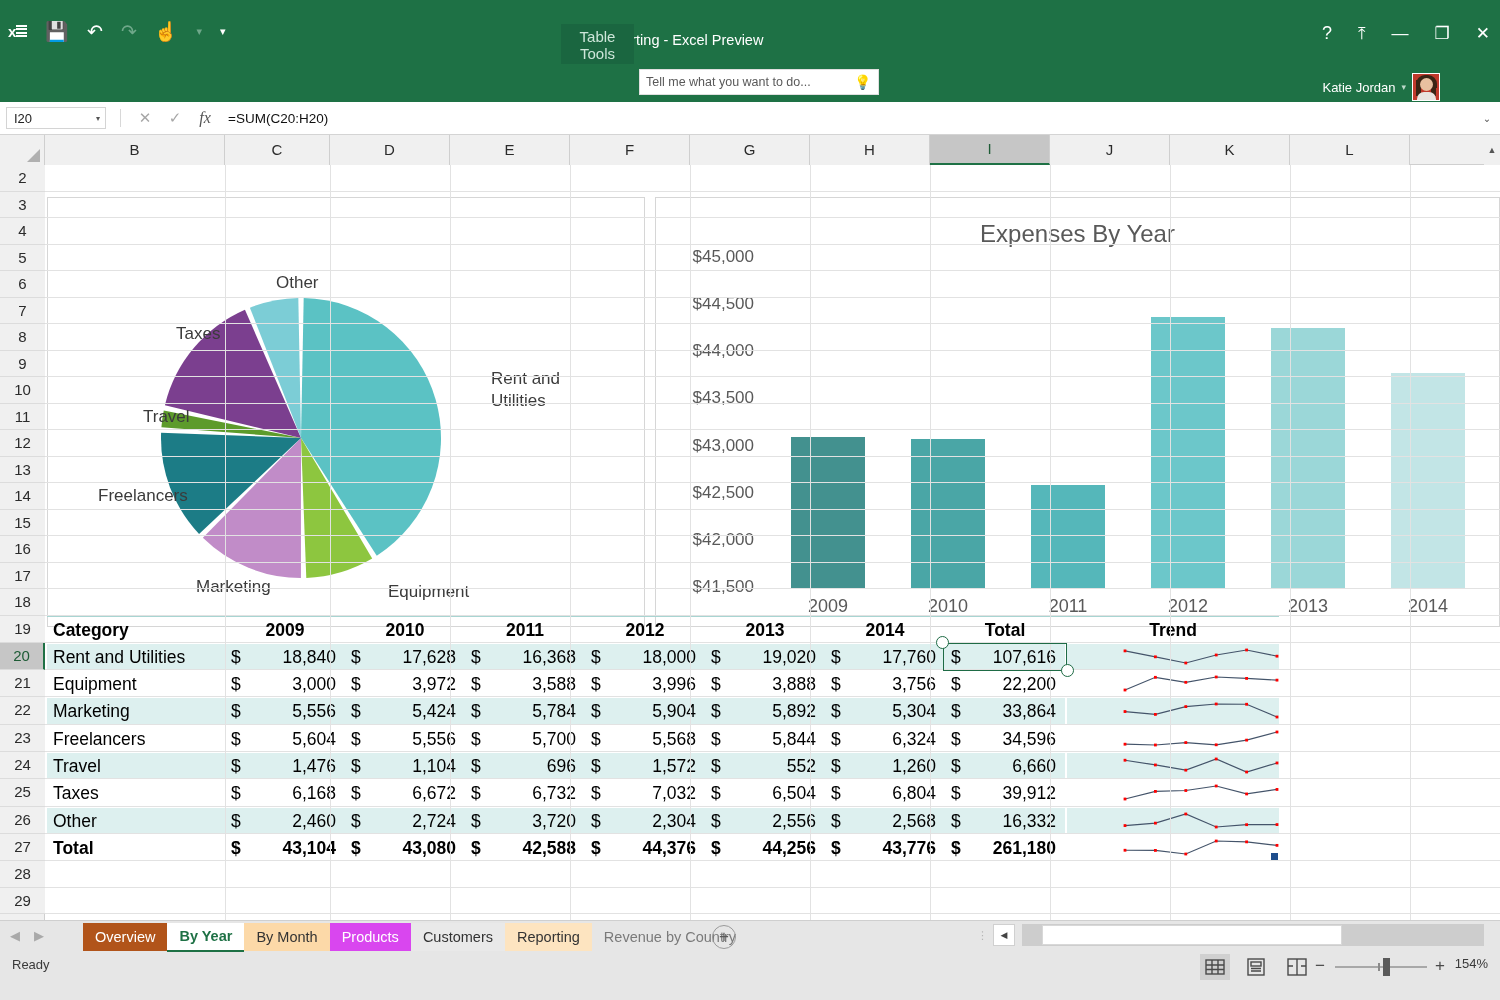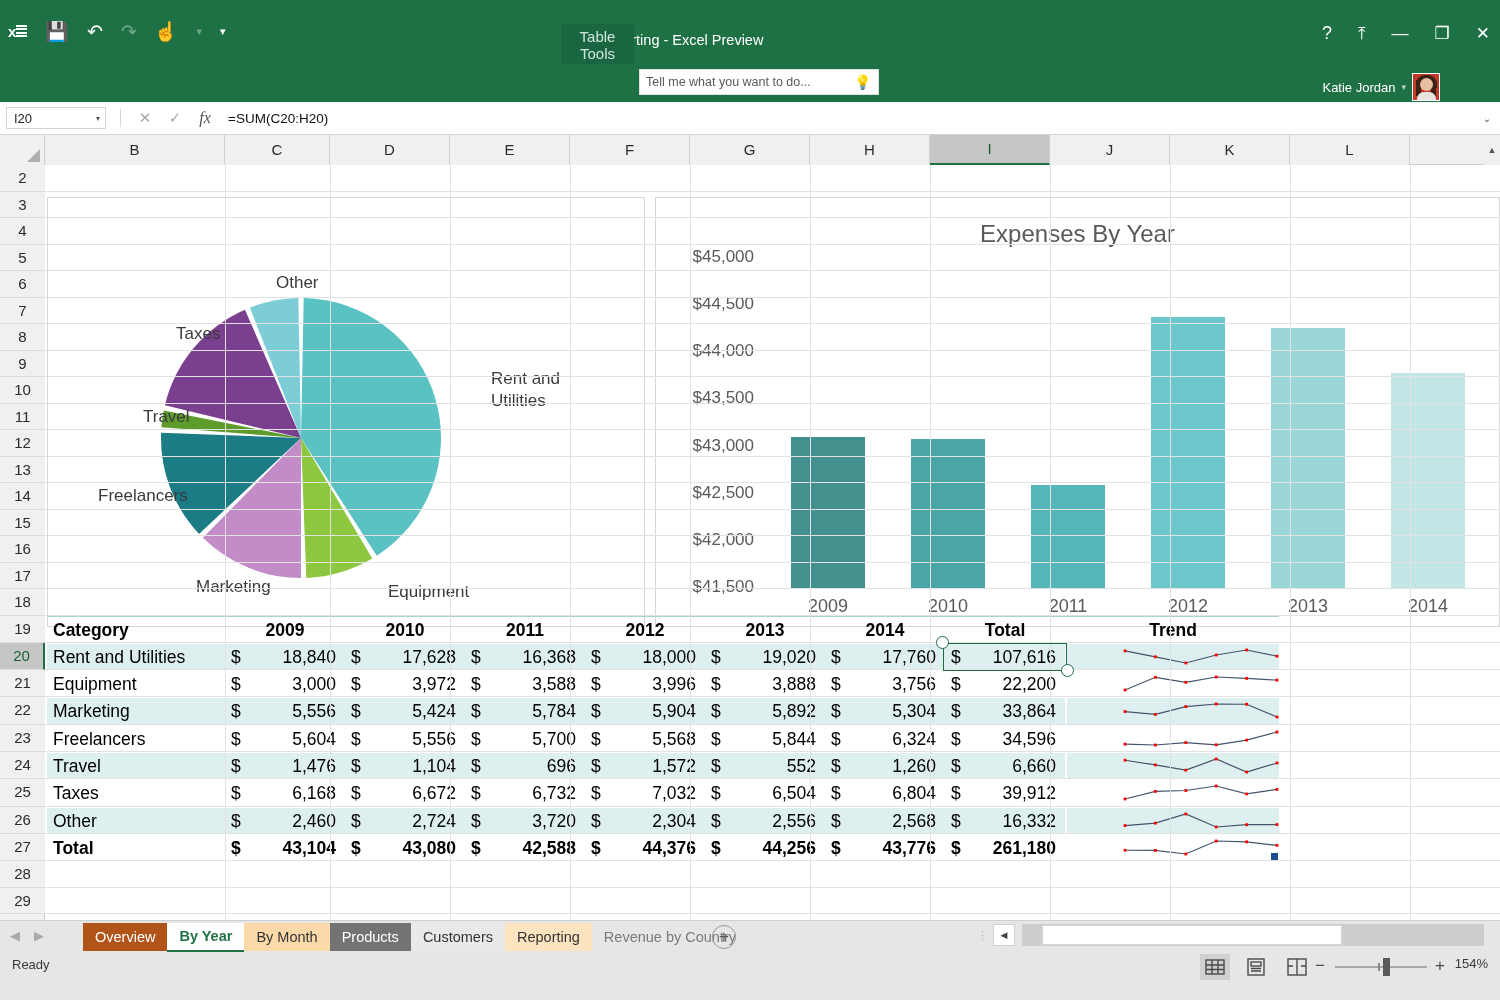--- a/index.html
+++ b/index.html
@@ -695,21 +695,21 @@
 
   <div class="tabbar">
     <div class="navarrows">
       <i>◀</i>
       <i>▶</i>
     </div>
     <div class="stabs" id="sheet-tabs">
         <div class="stab" style="background: rgb(177, 84, 26); color: rgb(255, 255, 255);">Overview</div>
         <div class="stab active" style="background: rgb(255, 255, 255); color: rgb(30, 113, 69);">By Year</div>
         <div class="stab" style="background: rgb(252, 217, 168); color: rgb(51, 51, 51);">By Month</div>
-        <div class="stab" style="background: #737373; color: rgb(255, 255, 255);">Products</div>
+        <div class="stab" style="background: #d946ef; color: rgb(255, 255, 255);">Products</div>
         <div class="stab" style="background: rgb(233, 233, 233); color: rgb(51, 51, 51);">Customers</div>
         <div class="stab" style="background: rgb(253, 228, 192); color: rgb(51, 51, 51);">Reporting</div>
         <div class="stab" style="background: rgb(230, 230, 230); color: rgb(122, 122, 122);">Revenue by Country</div>
       </div>
     <div class="addsheet">+</div>
     <div class="hsb-dots">⋮</div>
     <div class="hsb-left">◀</div>
     <div class="hsb-track">
       <div class="hsb-thumb" style="left:20px; top:1px;"></div>
     </div>

